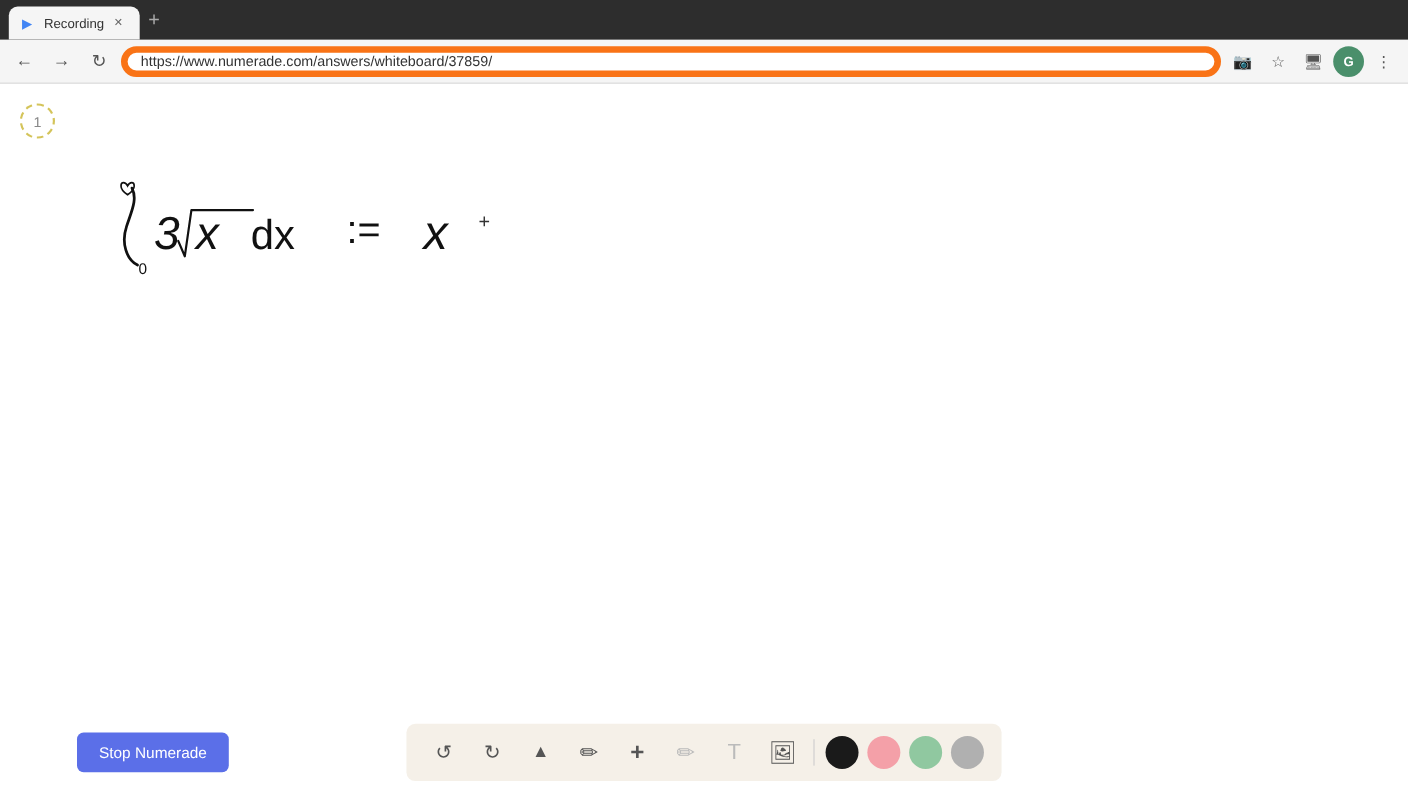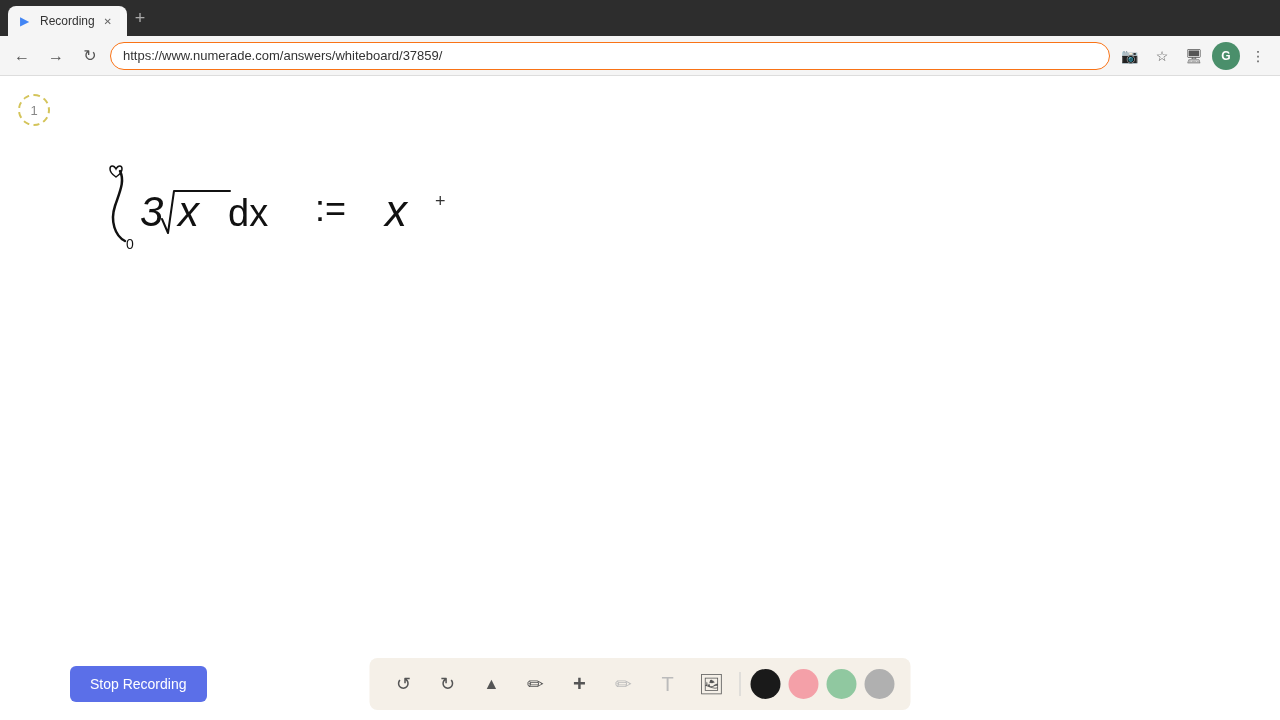--- a/index.html
+++ b/index.html
@@ -84,21 +84,21 @@
       height: 28px;
       display: flex;
       align-items: center;
       justify-content: center;
       border-radius: 50%;
     }
 
     .address-bar {
       flex: 1;
       background: white;
-      border: 1px solid #f97316;
+      border: 6px solid #f97316;
       border-radius: 20px;
       height: 28px;
       display: flex;
       align-items: center;
       padding: 0 12px;
       font-size: 13px;
       color: #333;
     }
 
     .toolbar-icons {
@@ -314,21 +314,21 @@
         <text x="295" y="65" font-family="Arial" font-size="44" font-style="italic" fill="#111">x</text>
       </svg>
 
       <div class="cursor-plus">
         <span>+</span>
       </div>
 
       <div class="bottom-bar">
 
         <button class="stop-recording-btn">
-          <span>Stop Recording</span>
+          <span>Stop Numerade</span>
         </button>
 
         <div class="drawing-toolbar">
           <button class="tool-btn">
             <span>↺</span>
           </button>
           <button class="tool-btn">
             <span>↻</span>
           </button>
           <button class="tool-btn">

